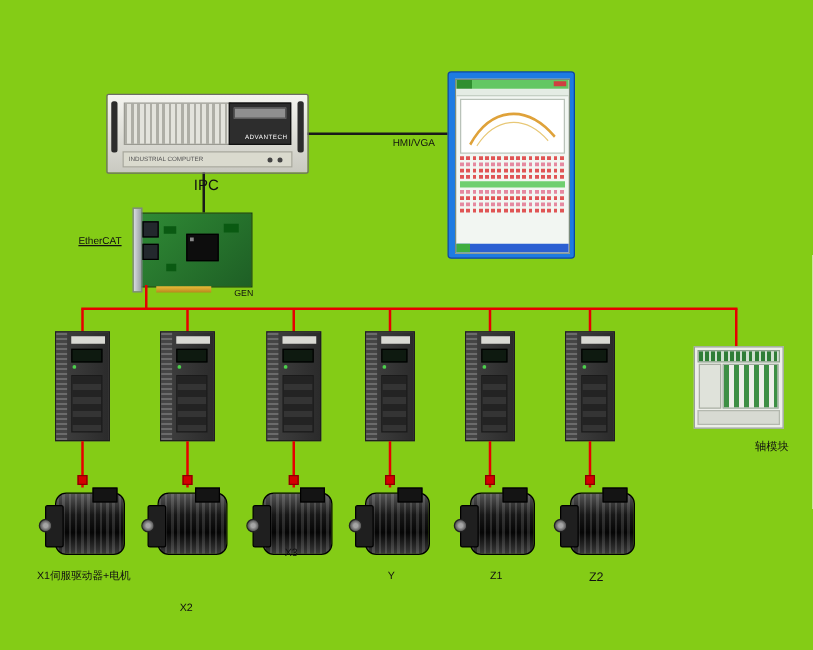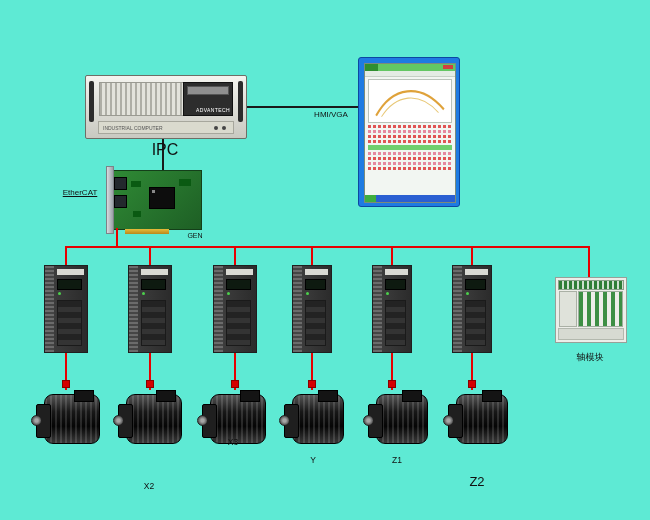--- a/index.html
+++ b/index.html
@@ -1,16 +1,16 @@
 <!DOCTYPE html>
 <html><head>
 <meta charset="utf-8">
 <style>
   html,body{margin:0;padding:0;background:#fff;}
-  .canvas{position:relative;width:650px;height:520px;background:#5eead4;font-family:"Liberation Sans",sans-serif;overflow:hidden;}
+  .canvas{position:relative;width:650px;height:520px;background:#84cc16;font-family:"Liberation Sans",sans-serif;overflow:hidden;}
   .lbl{position:absolute;color:#111;text-align:center;white-space:nowrap;}
   
   .bline{position:absolute;background:#1a1a1a;}
   .rline{position:absolute;background:#e60000;}
   .rplug{position:absolute;width:8px;height:8px;background:#d40000;border:1px solid #8a0000;box-sizing:border-box;}
   
   .ipc{position:absolute;left:85px;top:75px;width:160px;height:62px;background:linear-gradient(180deg,#f4f4ef,#c9c9c1);border:1px solid #6e6e66;border-radius:2px;}
   .ipc-handle{position:absolute;top:5px;bottom:16px;width:5px;background:#2c2c2c;border-radius:2px;}
   .ipc-vents{position:absolute;left:13px;top:6px;width:84px;height:32px;border:1px solid #9a9a92;background:repeating-linear-gradient(90deg,#aeaea6 0 2px,#e3e3dc 2px 5px);}
   .ipc-bay{position:absolute;right:13px;top:6px;width:48px;height:32px;background:#2d2d2d;border:1px solid #111;}
@@ -74,21 +74,21 @@
     <div class="ipc-handle" style="right:3px;"></div>
     <div class="ipc-vents"></div>
     <div class="ipc-bay">
       <div class="ipc-cd"></div>
       <div class="ipc-brand">ADVANTECH</div>
     </div>
     <div class="ipc-strip">INDUSTRIAL COMPUTER</div>
     <div class="ipc-btn" style="right:20px;"></div>
     <div class="ipc-btn" style="right:28px;"></div>
   </div>
-  <div class="lbl" style="left:140px;top:141px;width:50px;font-size:16px;">IPC</div>
+  <div class="lbl" style="left:140px;top:141px;width:50px;font-size:12px;">IPC</div>
 
   <div class="monitor">
     <div class="screen">
       <div class="s-top">
         <div class="s-topbtn"></div>
       </div>
       <div class="s-menu"></div>
       <div class="s-plot">
         <svg width="100%" height="100%" viewBox="0 0 92 40" preserveAspectRatio="none">
           <path d="M8 34 C 26 6 58 2 84 28" stroke="#dfa23a" stroke-width="2.2" fill="none"></path>
@@ -191,21 +191,21 @@
       <div class="drv-ports"></div>
     </div>
   </div>
 
   <div class="axismod">
     <div class="ax-top"></div>
     <div class="ax-cpu"></div>
     <div class="ax-terms"></div>
     <div class="ax-base"></div>
   </div>
-  <div class="lbl" style="left:549px;top:351px;width:82px;font-size:9px;">轴模块</div>
+  <div class="lbl" style="left:549px;top:351px;width:82px;font-size:9px;text-align:right;">轴模块</div>
 
   <div class="rline" style="left:65px;top:353px;width:2px;height:37px;"></div>
   <div class="rline" style="left:149px;top:353px;width:2px;height:37px;"></div>
   <div class="rline" style="left:234px;top:353px;width:2px;height:37px;"></div>
   <div class="rline" style="left:311px;top:353px;width:2px;height:37px;"></div>
   <div class="rline" style="left:391px;top:353px;width:2px;height:37px;"></div>
   <div class="rline" style="left:471px;top:353px;width:2px;height:37px;"></div>
   <div class="rplug" style="left:62px;top:380px;"></div>
   <div class="rplug" style="left:146px;top:380px;"></div>
   <div class="rplug" style="left:231px;top:380px;"></div>
@@ -243,19 +243,20 @@
     <div class="mot-shaft"></div>
     <div class="mot-jbox"></div>
   </div>
   <div class="motor" style="left:446px;width:62px;">
     <div class="mot-body"></div>
     <div class="mot-face"></div>
     <div class="mot-shaft"></div>
     <div class="mot-jbox"></div>
   </div>
 
+  <div class="lbl" style="left:7px;top:455px;width:120px;font-size:8.5px;">X1伺服驱动器+电机</div>
   <div class="lbl" style="left:129px;top:481px;width:40px;font-size:8.5px;">X2</div>
   <div class="lbl" style="left:213px;top:437px;width:40px;font-size:8.5px;">X3</div>
   <div class="lbl" style="left:293px;top:455px;width:40px;font-size:8.5px;">Y</div>
   <div class="lbl" style="left:377px;top:455px;width:40px;font-size:8.5px;">Z1</div>
-  <div class="lbl" style="left:457px;top:474px;width:40px;font-size:13px;">Z2</div>
+  <div class="lbl" style="left:457px;top:457px;width:40px;font-size:10px;">Z2</div>
 
 </div>
 
 </body></html>

